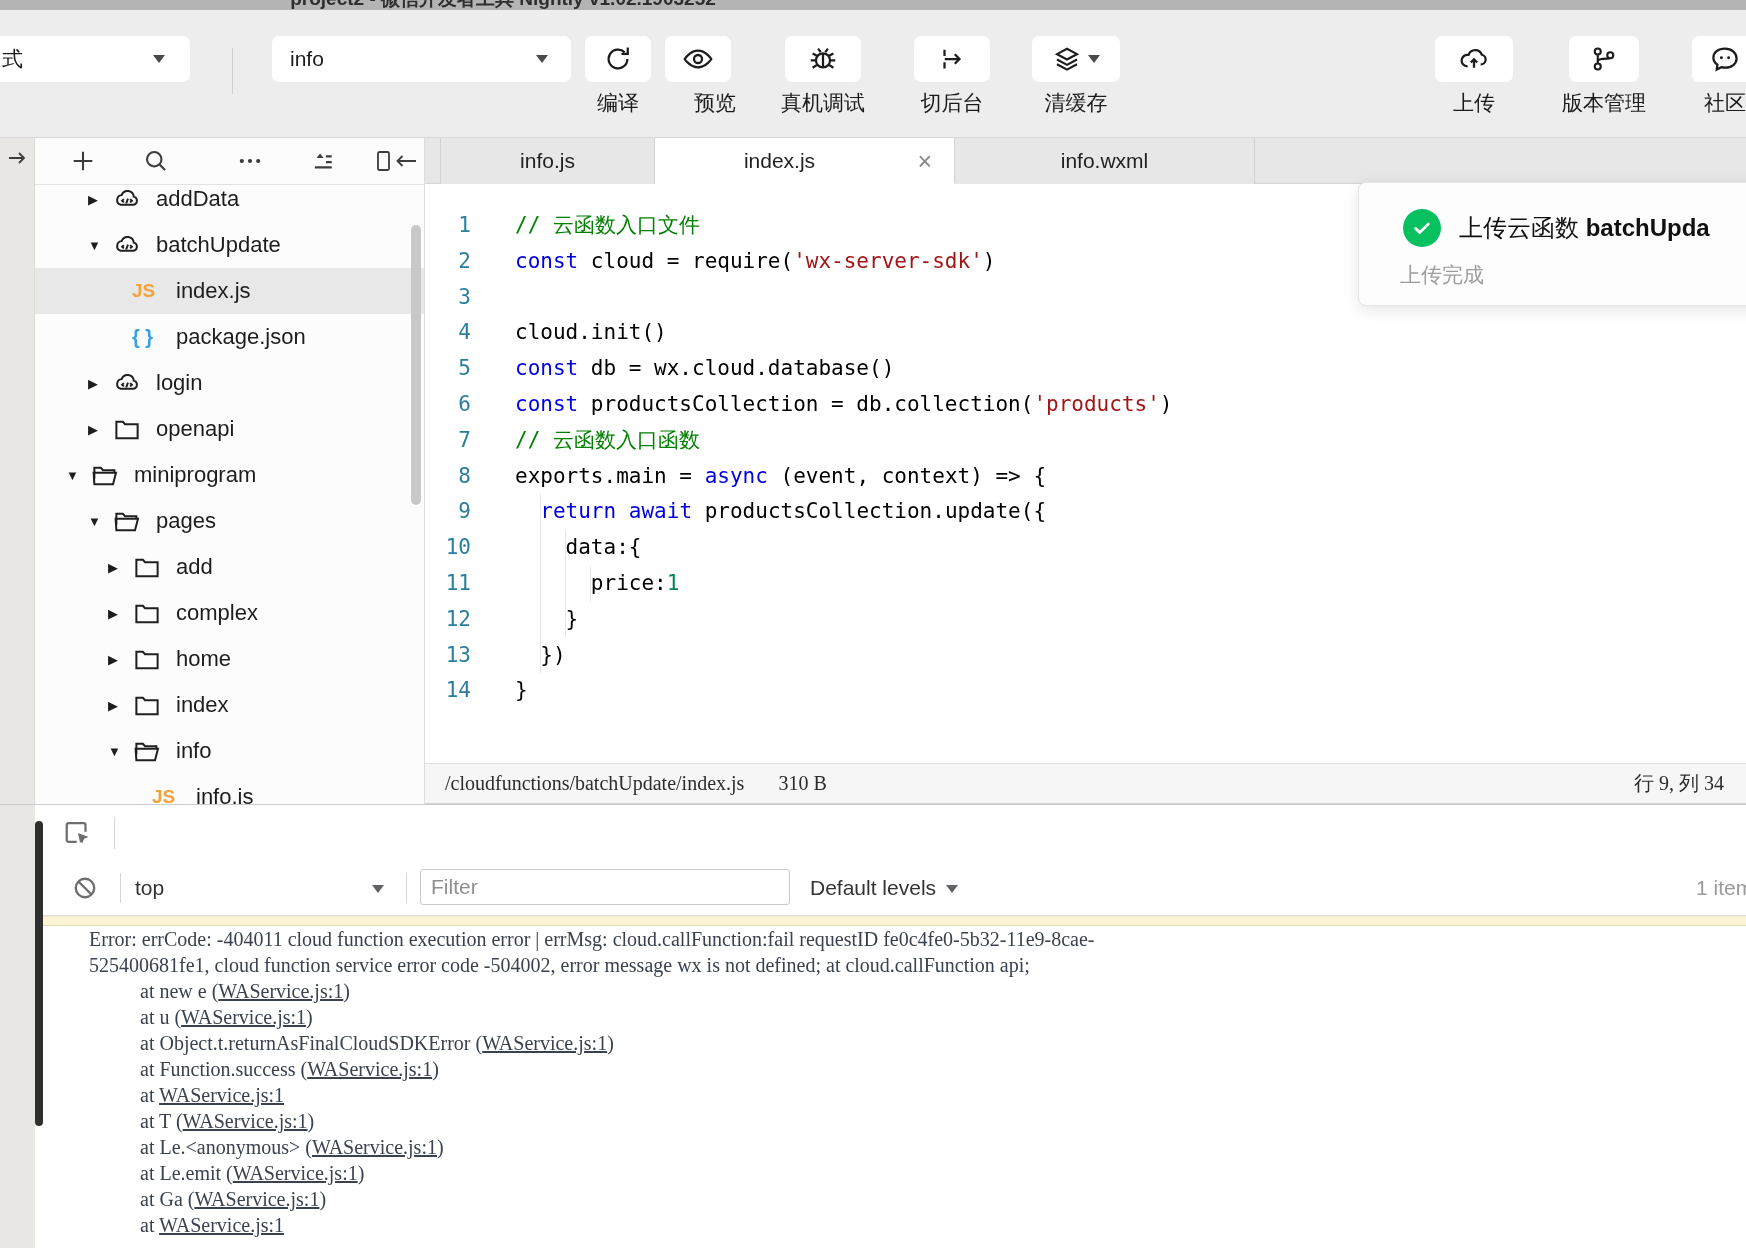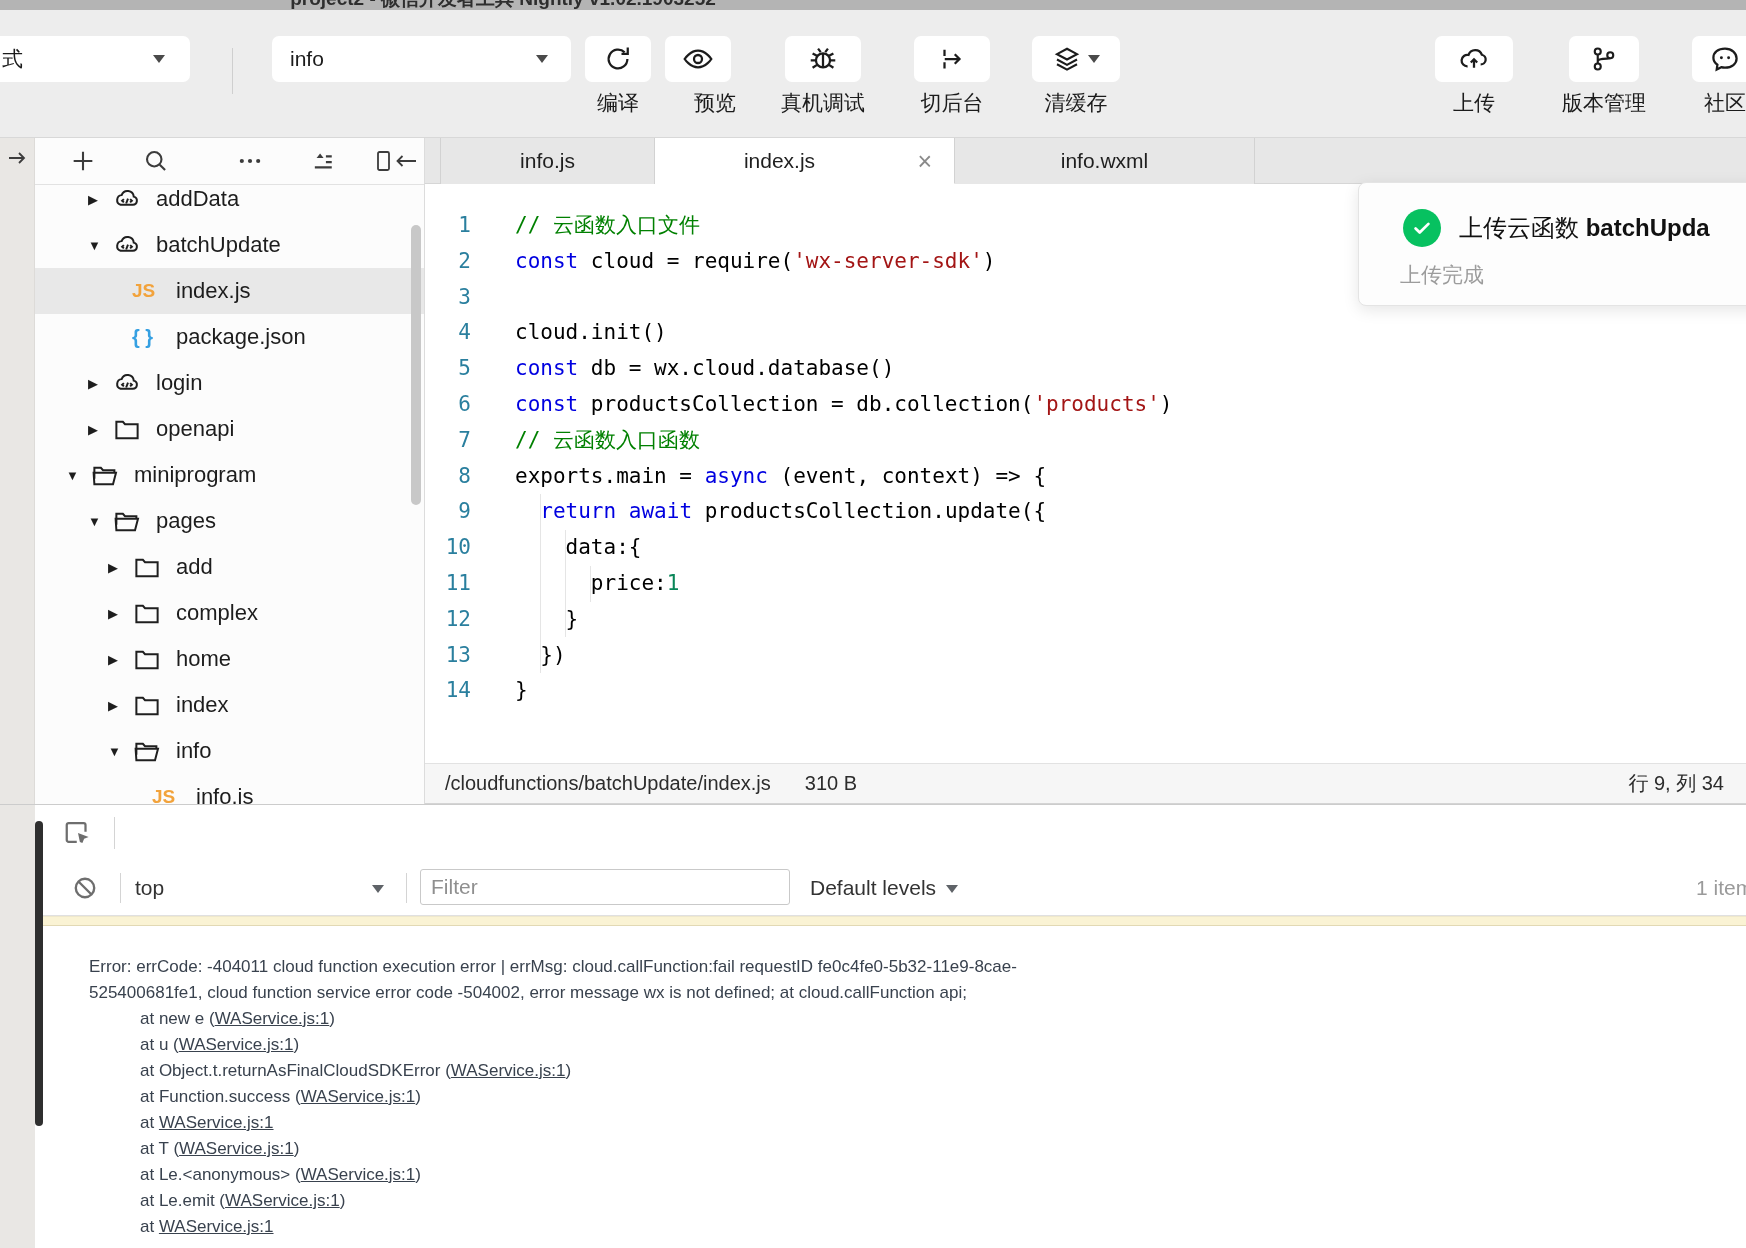--- a/index.html
+++ b/index.html
@@ -55,21 +55,21 @@
   .cl pre{margin:0 0 0 44px;font:inherit;white-space:pre;}
   .tk-k{color:#0000e0;}
   .tk-s{color:#a31515;}
   .tk-c{color:#008000;}
   .tk-n{color:#098658;}
   .tk-p{color:#000;}
   .guide{position:absolute;width:1px;background:#e5e5e5;}
 
   
   #statusbar{left:425px;top:763px;width:1321px;height:41px;background:#f6f6f6;border-top:1px solid #e2e2e2;
-    border-bottom:1px solid #d4d4d4;box-sizing:border-box;display:flex;align-items:center;font-size:20px;color:#2c2c2c;}
+    border-bottom:1px solid #d4d4d4;box-sizing:border-box;display:flex;align-items:center;font-size:20px;color:#2c2c2c;font-family:Liberation Serif, serif;}
   #statusbar .path{margin-left:20px;}
   #statusbar .size{margin-left:34px;}
   #statusbar .cursor{margin-left:auto;margin-right:22px;}
 
   
   #toast{left:1358px;top:182px;width:430px;height:122px;background:#fdfdfd;border:1px solid #e4e4e4;
     border-radius:8px;box-shadow:0 4px 16px rgba(0,0,0,.10);z-index:40;}
   #toast .check{position:absolute;left:44px;top:26px;width:38px;height:38px;border-radius:50%;background:#07c160;
     display:flex;align-items:center;justify-content:center;}
   #toast .t-title{position:absolute;left:100px;top:26px;height:38px;line-height:38px;font-size:24px;color:#111;white-space:nowrap;}
@@ -90,22 +90,22 @@
   #dt-toolbar{position:absolute;left:0;top:56px;right:0;height:55px;background:#fff;border-bottom:1px solid #e0e0e0;box-sizing:border-box;}
   #dt-toolbar .txt{position:absolute;top:0;line-height:54px;font-size:21px;color:#333;white-space:nowrap;}
   #dt-context-caret{position:absolute;left:329px;top:24px;border-top-color:#5f6368;}
   #dt-levels-caret{display:inline-block;vertical-align:middle;margin-left:10px;border-top-color:#5f6368;}
   #dt-filter{position:absolute;left:377px;top:8px;width:370px;height:36px;border:1px solid #c9c9c9;border-radius:3px;
     box-sizing:border-box;font-size:21px;color:#333;padding:0 10px;outline:none;background:#fff;font-family:inherit;}
   #dt-filter::placeholder{color:#8f8f8f;}
   #dt-hidden{position:absolute;left:1653px;top:0;line-height:54px;font-size:21px;color:#9a9a9a;white-space:nowrap;}
   #dt-warnstrip{position:absolute;left:0;top:111px;right:0;height:8px;background:#faf3d4;
     border-top:1px solid #efe8cc;border-bottom:1px solid #e2d9b4;}
-  #dt-console{position:absolute;left:0;top:121px;right:0;bottom:0;padding-top:28px;
-    font-family:Liberation Sans, sans-serif;font-size:17px;line-height:26px;color:#39424e;overflow:hidden;}
+  #dt-console{position:absolute;left:0;top:121px;right:0;bottom:0;padding-top:0;
+    font-family:Liberation Serif, serif;font-size:20px;line-height:26px;color:#39424e;overflow:hidden;}
   .con-line{white-space:pre;padding-left:46px;}
   .con-line.stack{padding-left:97px;}
   .con-link{text-decoration:underline;color:#39424e;}
 </style>
 </head>
 <body>
 
 <div id="app">
 
   <div id="titlebar" class="abs">
@@ -478,18 +478,19 @@
           <div class="con-line">Error: errCode: -404011 cloud function execution error | errMsg: cloud.callFunction:fail requestID fe0c4fe0-5b32-11e9-8cae-</div>
           <div class="con-line">525400681fe1, cloud function service error code -504002, error message wx is not defined; at cloud.callFunction api;</div>
           <div class="con-line stack"><span>at new e (</span><span class="con-link">WAService.js:1</span><span>)</span></div>
           <div class="con-line stack"><span>at u (</span><span class="con-link">WAService.js:1</span><span>)</span></div>
           <div class="con-line stack"><span>at Object.t.returnAsFinalCloudSDKError (</span><span class="con-link">WAService.js:1</span><span>)</span></div>
           <div class="con-line stack"><span>at Function.success (</span><span class="con-link">WAService.js:1</span><span>)</span></div>
           <div class="con-line stack"><span>at </span><span class="con-link">WAService.js:1</span><span></span></div>
           <div class="con-line stack"><span>at T (</span><span class="con-link">WAService.js:1</span><span>)</span></div>
           <div class="con-line stack"><span>at Le.&lt;anonymous&gt; (</span><span class="con-link">WAService.js:1</span><span>)</span></div>
           <div class="con-line stack"><span>at Le.emit (</span><span class="con-link">WAService.js:1</span><span>)</span></div>
+          <div class="con-line stack"><span>at Ga (</span><span class="con-link">WAService.js:1</span><span>)</span></div>
           <div class="con-line stack"><span>at </span><span class="con-link">WAService.js:1</span><span></span></div>
         </div>
     </div>
   </div>
 
 </div>
 
 </body></html>

